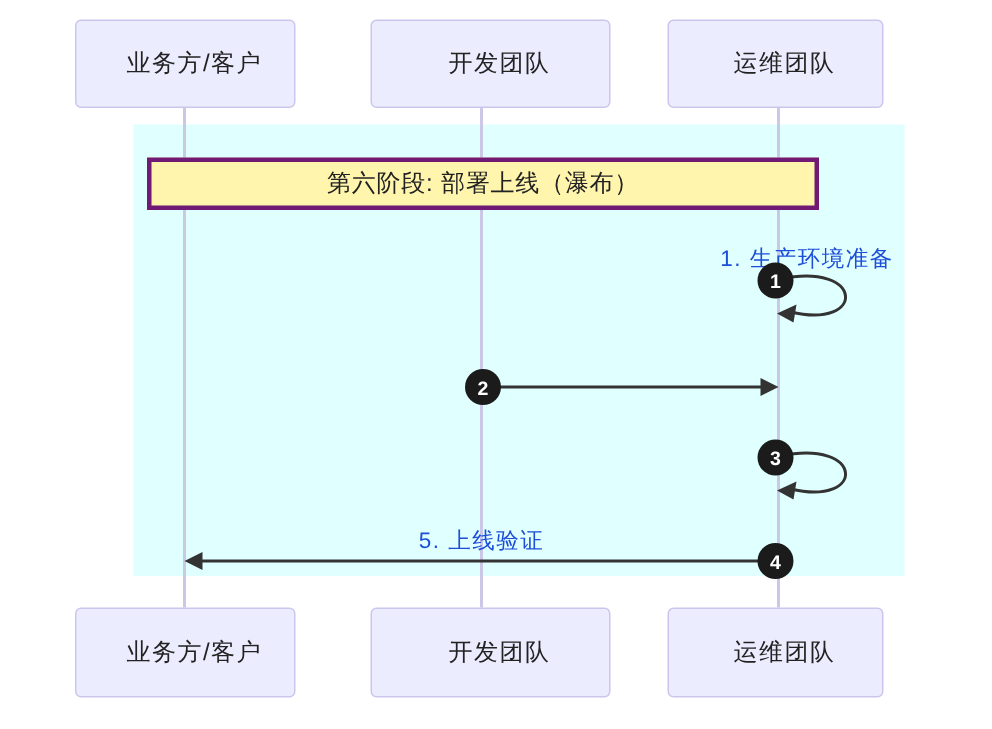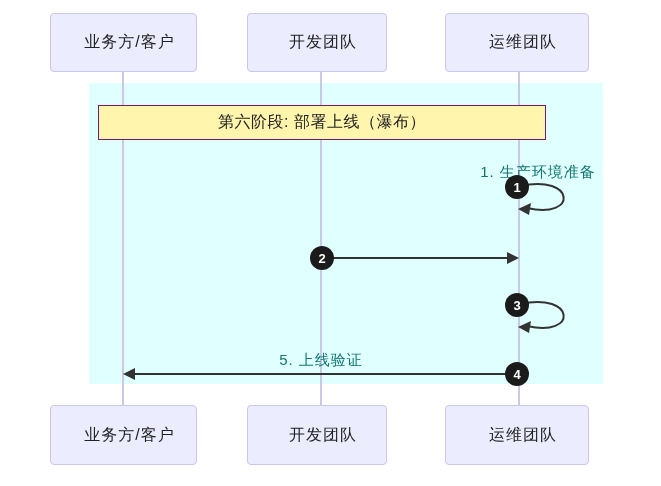--- a/index.html
+++ b/index.html
@@ -46,30 +46,30 @@
     justify-content: center;
     font-size: 16px;
     letter-spacing: 1px;
     color: #222222;
     white-space: nowrap;
     padding-left: 12px;
   }
   .actor-box.row-top { top: 13px; }
   .actor-box.row-bottom { top: 405px; height: 60px; }
   .actor-box.a1 { left: 50px;  width: 147px; }
-  .actor-box.a2 { left: 247px; width: 140px; }
+  .actor-box.a2 { left: 247px; width: 160px; }
   .actor-box.a3 { left: 445px; width: 144px; }
   .phase-note {
     position: absolute;
     left: 98px;
     top: 105px;
     width: 448px;
     height: 35px;
     background: #FFF5AD;
-    border: 1px solid #701a75;
+    border: 3px solid #701a75;
     box-sizing: border-box;
     display: flex;
     align-items: center;
     justify-content: center;
     font-size: 16px;
     letter-spacing: 0.5px;
     color: #222222;
     white-space: nowrap;
   }
   .svg-layer {
@@ -78,21 +78,21 @@
     top: 0;
     width: 661px;
     height: 486px;
   }
   .msg-label {
     position: absolute;
     transform: translateX(-50%);
     font-size: 15px;
     letter-spacing: 1px;
     white-space: nowrap;
-    color: #0f766e;
+    color: #1d4ed8;
   }
   .msg-label.m1 { left: 538px; top: 163px; }
   .msg-label.m2 { left: 420px; top: 236px; }
   .msg-label.m3 { left: 531px; top: 281px; }
   .msg-label.m4 { left: 321px; top: 351px; }
   .seq-badge {
     position: absolute;
     width: 24px;
     height: 24px;
     border-radius: 50%;

